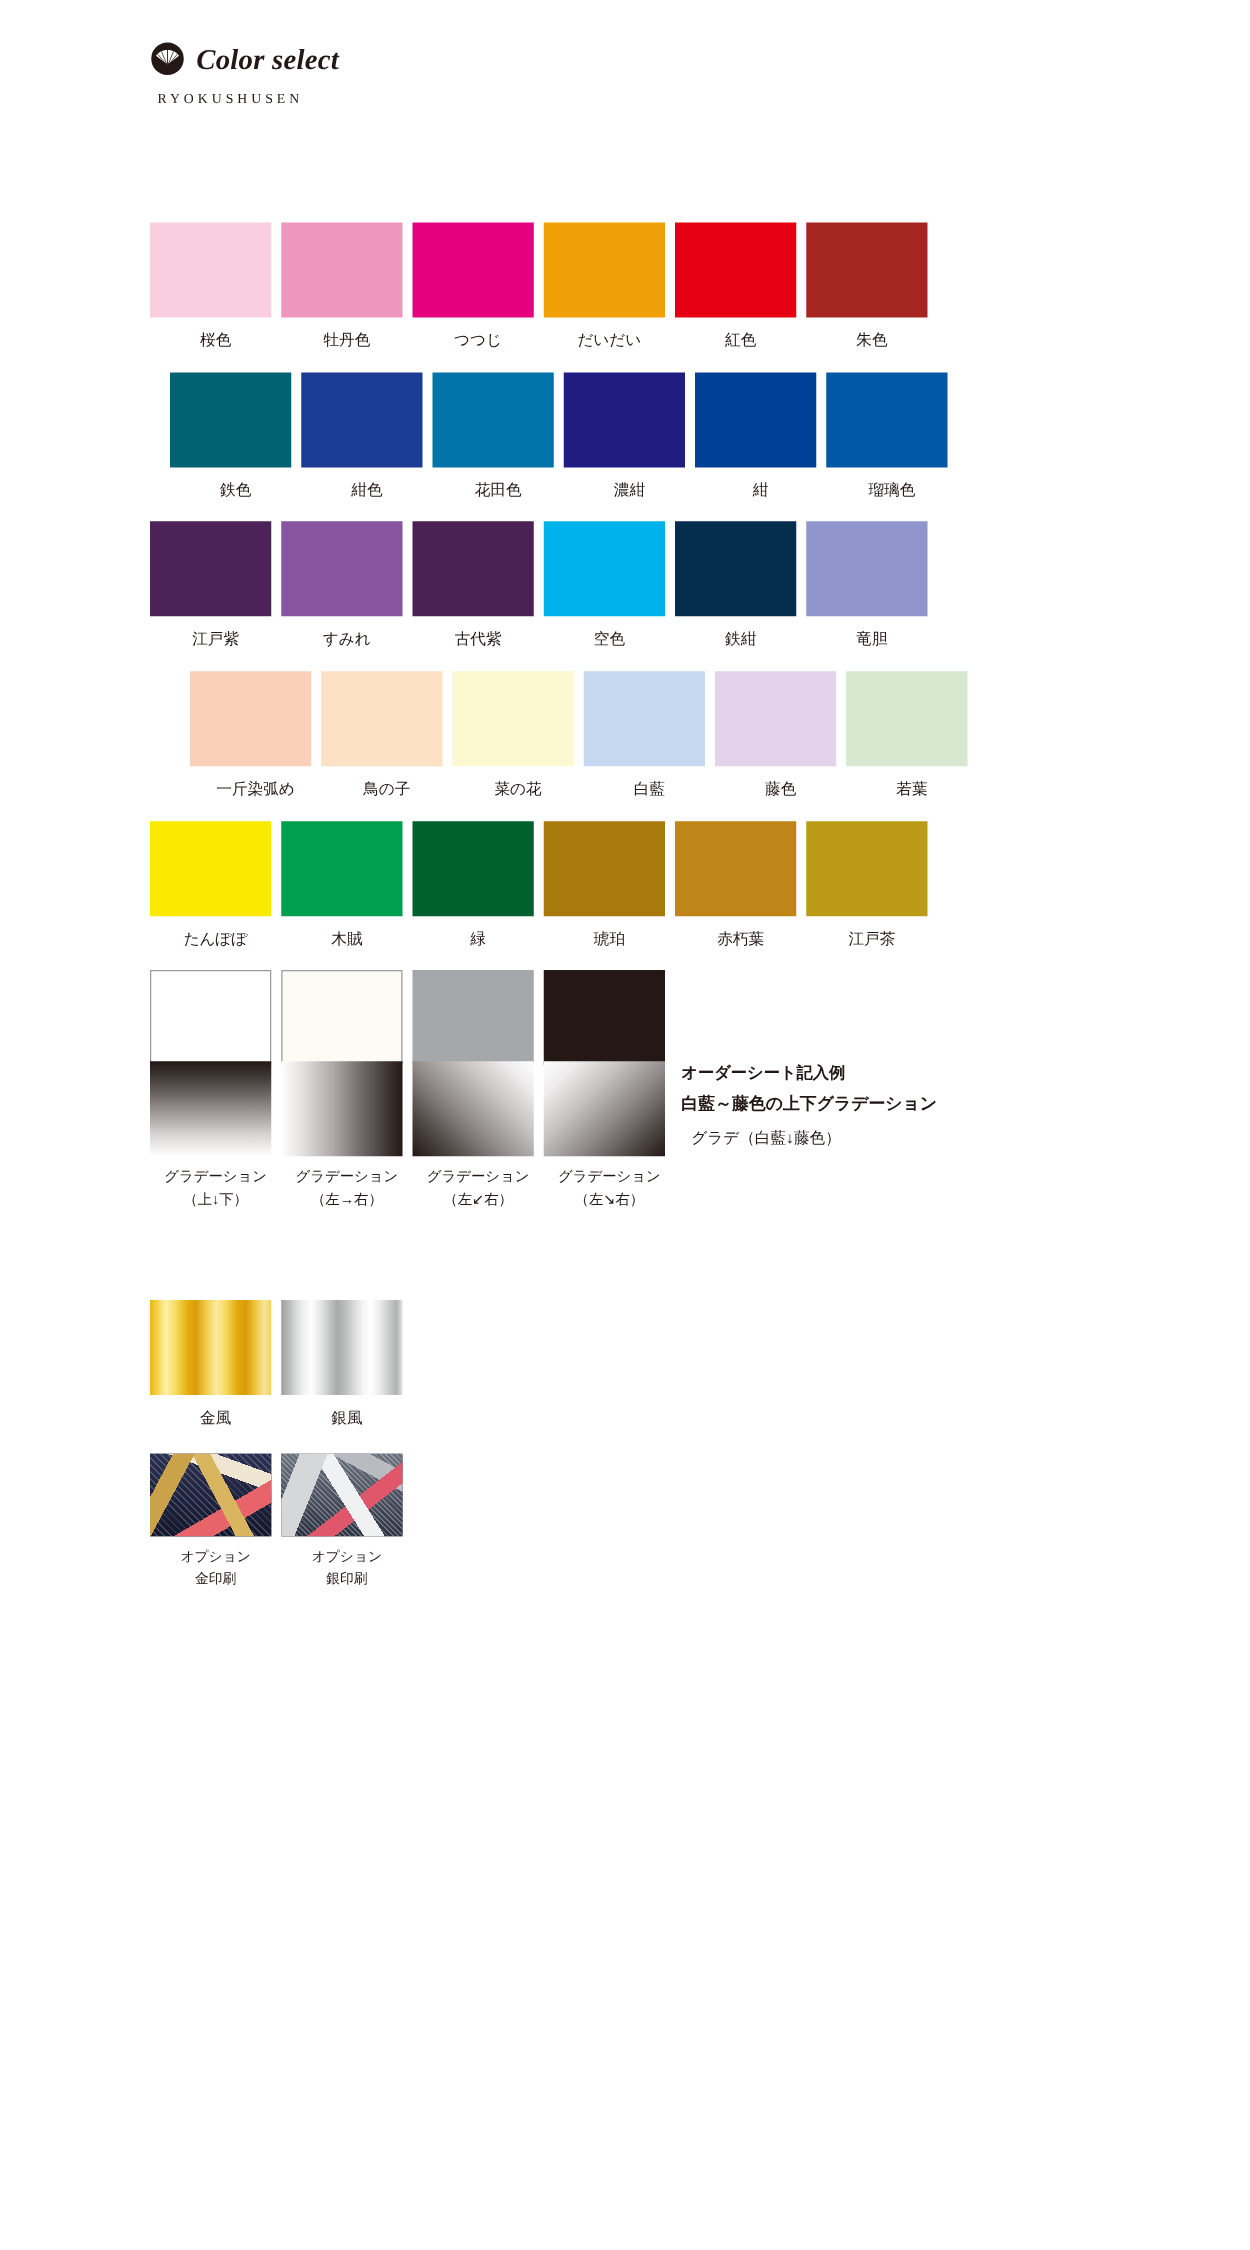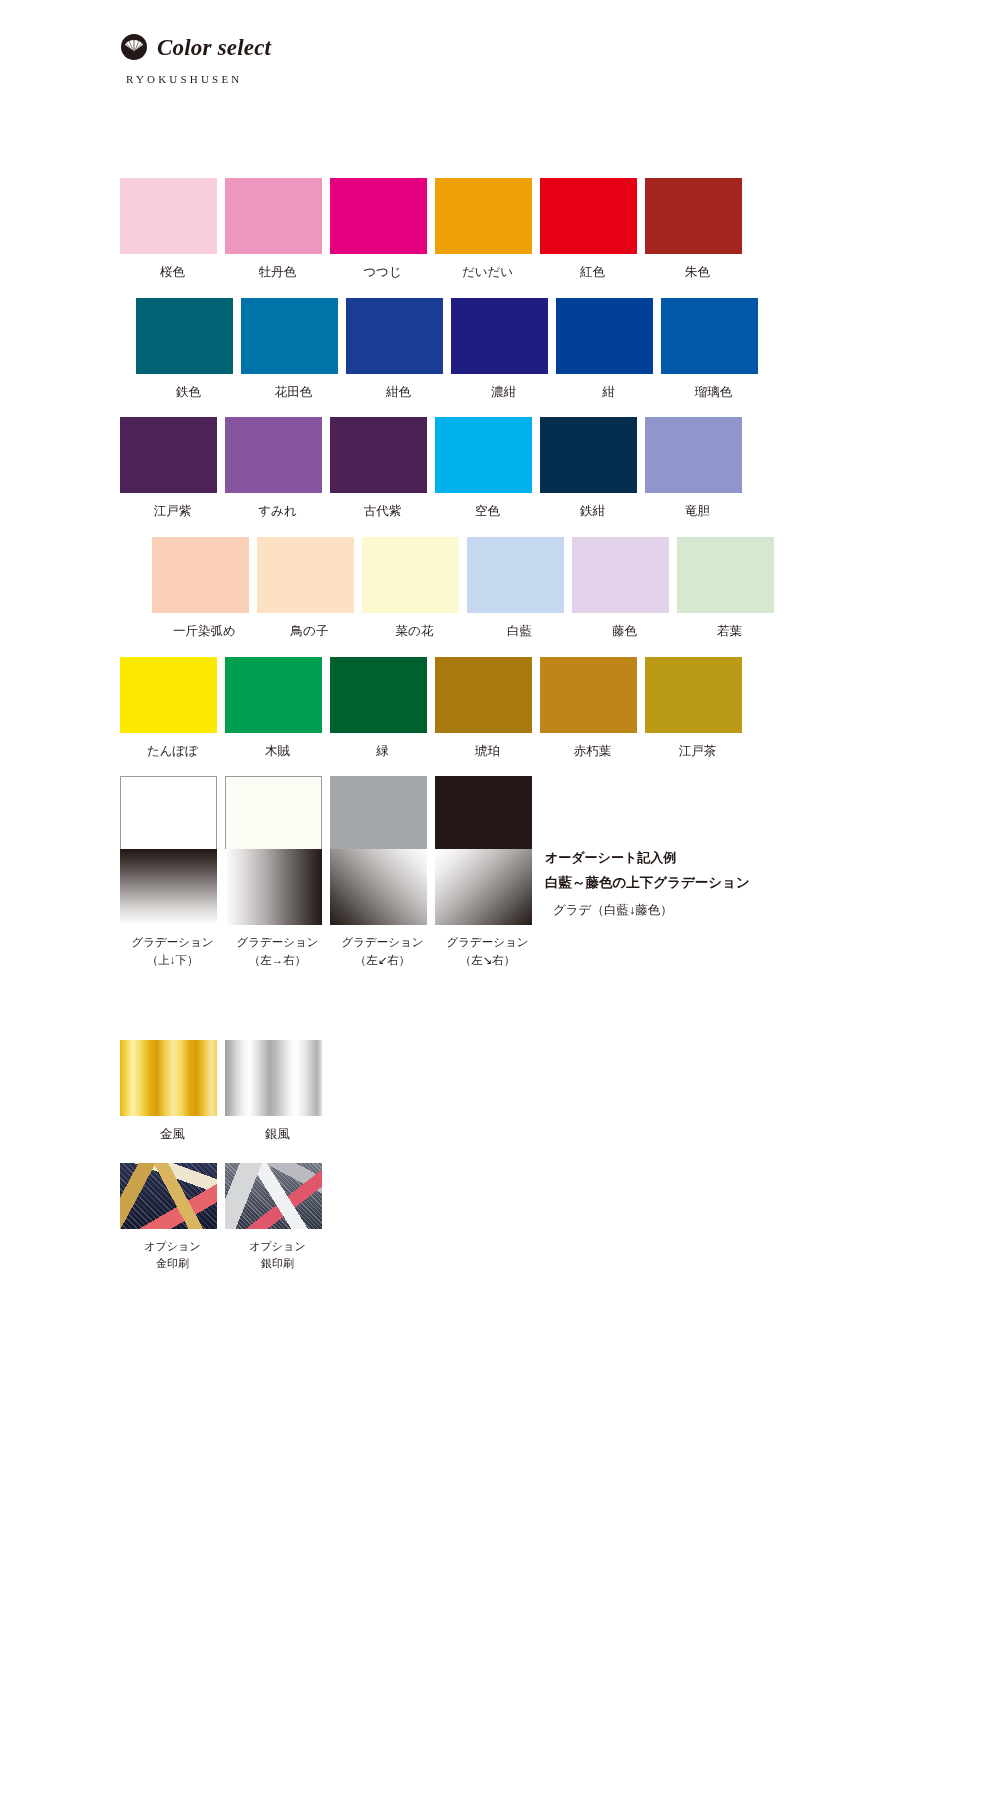--- a/index.html
+++ b/index.html
@@ -140,26 +140,26 @@
           <span class="sw" style="background: rgb(165, 38, 32);"></span>
           <div class="cap">朱色</div>
         </div>
       </div>
       <div class="row" style="top: 258px; padding-left: 16px;">
         <div class="cell">
           <span class="sw" style="background: rgb(0, 98, 114);"></span>
           <div class="cap">鉄色</div>
         </div>
         <div class="cell">
+          <span class="sw" style="background: rgb(26, 60, 148);"></span>
+          <div class="cap">紺色</div>
+        </div>
+        <div class="cell">
           <span class="sw" style="background: rgb(0, 115, 168);"></span>
           <div class="cap">花田色</div>
-        </div>
-        <div class="cell">
-          <span class="sw" style="background: rgb(26, 60, 148);"></span>
-          <div class="cap">紺色</div>
         </div>
         <div class="cell">
           <span class="sw" style="background: rgb(32, 29, 129);"></span>
           <div class="cap">濃紺</div>
         </div>
         <div class="cell">
           <span class="sw" style="background: rgb(0, 64, 151);"></span>
           <div class="cap">紺</div>
         </div>
         <div class="cell">

